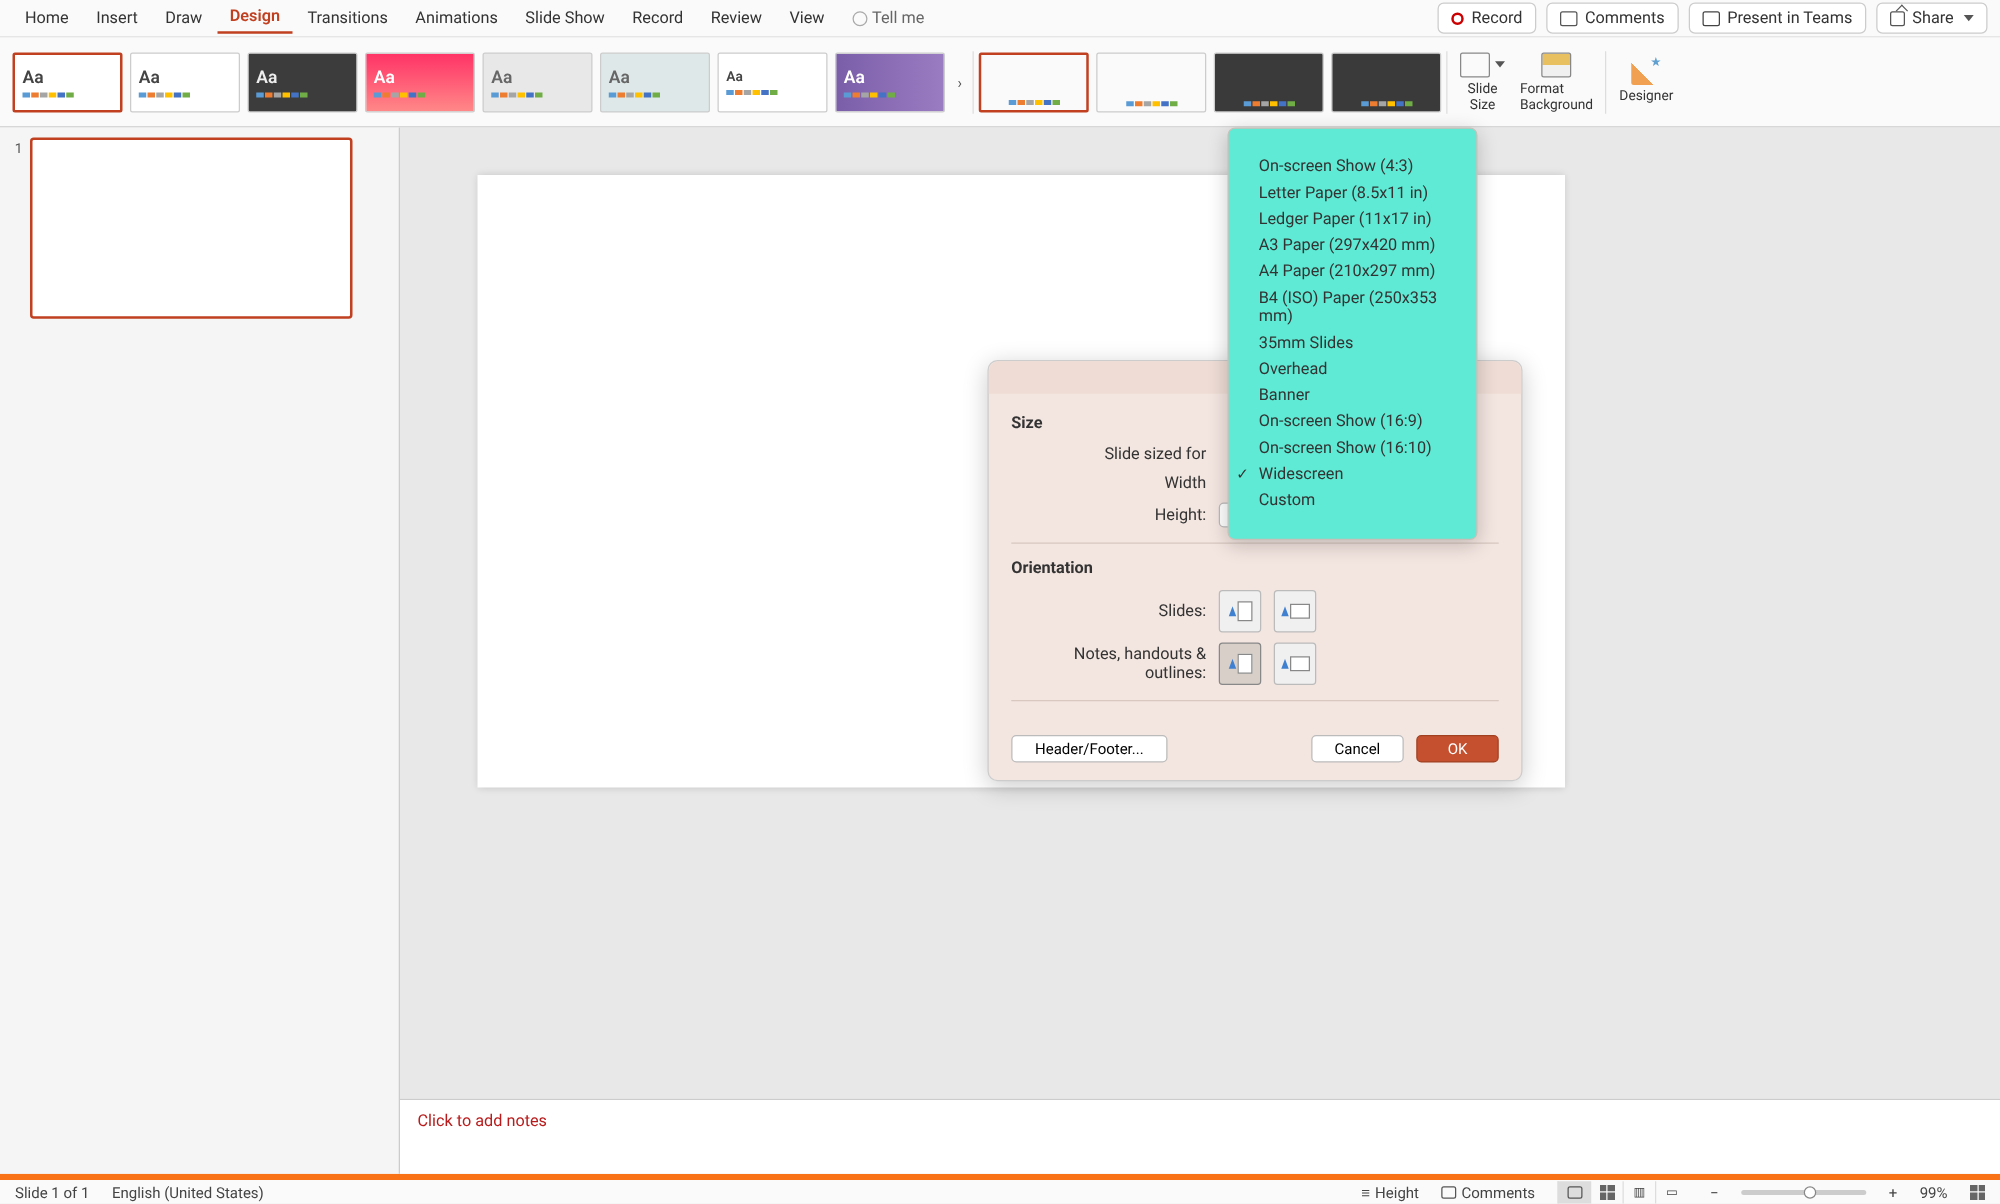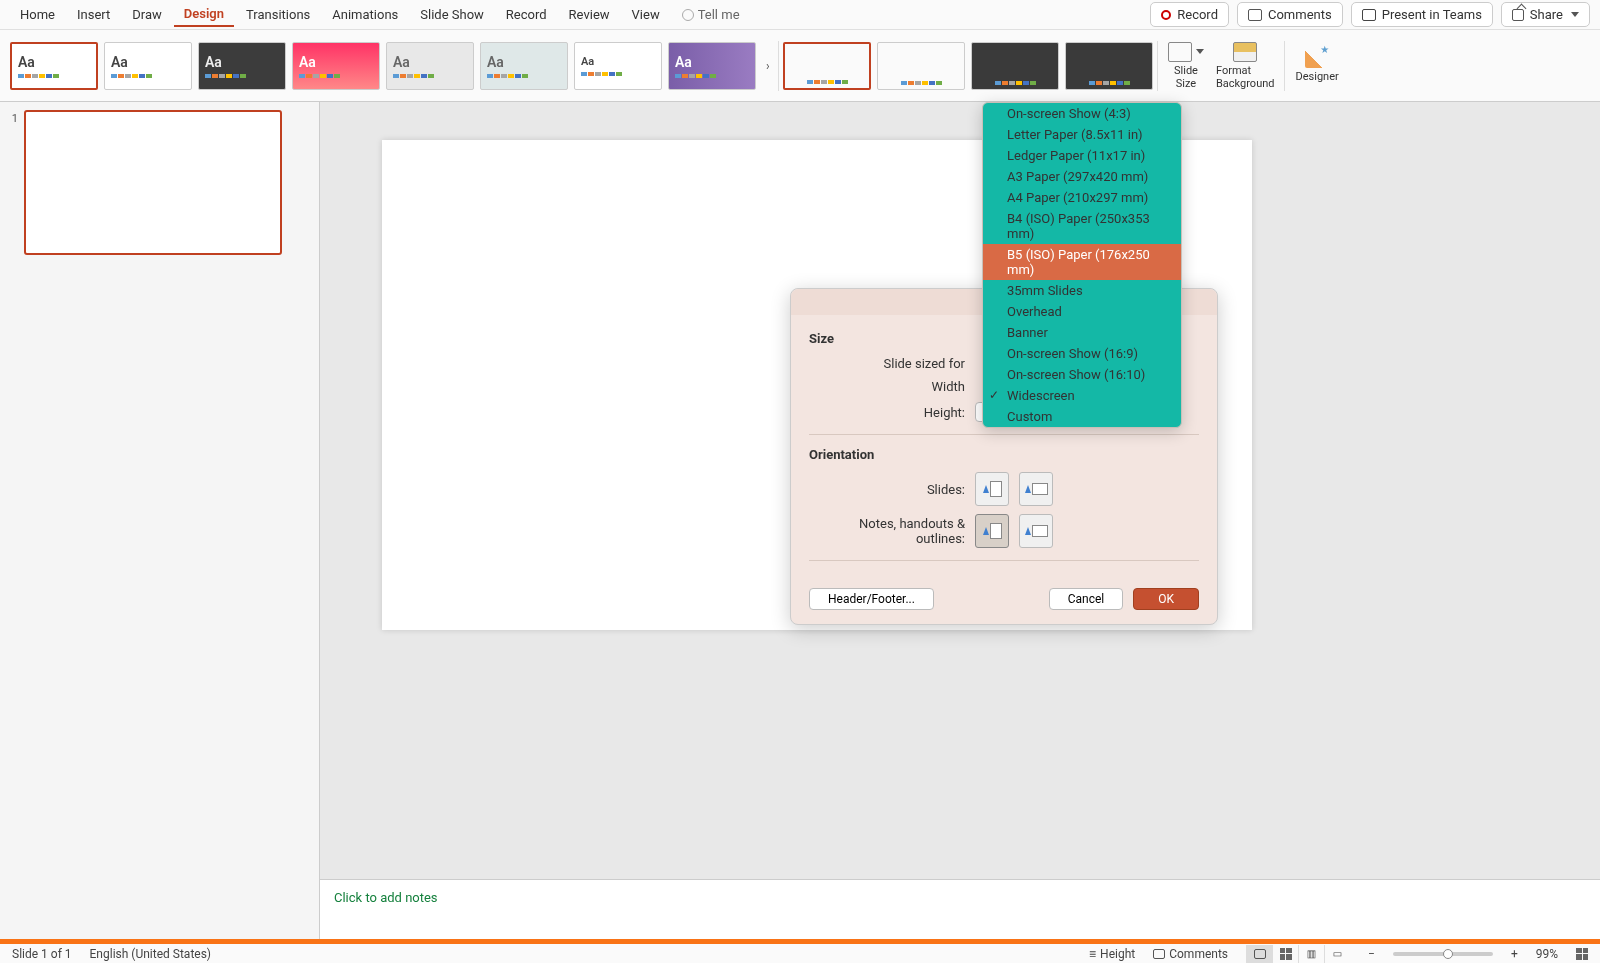--- a/index.html
+++ b/index.html
@@ -50,21 +50,21 @@
 
   
   .main { display: flex; height: calc(100% - 30px - 72px - 24px); }
   .thumb-panel { width: 320px; border-right: 1px solid #ccc; padding: 8px; background: #f5f5f5; }
   .slide-row { display: flex; gap: 6px; }
   .slide-num { font-size: 11px; color: #555; padding-top: 2px; width: 10px; text-align: right; }
   .slide-thumb { width: 258px; height: 145px; background: #fff; border: 2px solid #c04020; border-radius: 3px; }
   .editor { flex: 1; display: flex; flex-direction: column; background: #e8e8e8; }
   .canvas-area { flex: 1; display: flex; align-items: center; justify-content: center; position: relative; }
   .slide-canvas { position: absolute; top: 38px; left: 62px; width: 870px; height: 490px; background: #fff; box-shadow: 0 0 6px rgba(0,0,0,0.15); }
-  .notes-area { height: 60px; border-top: 1px solid #ccc; background: #fff; padding: 10px 14px; font-size: 13px; color: #15803d; }
+  .notes-area { height: 60px; border-top: 1px solid #ccc; background: #fff; padding: 10px 14px; font-size: 13px; color: #b91c1c; }
 
   
   .dialog { position: absolute; top: 186px; left: 470px; width: 428px; background: #f3e5e0; border: 1px solid #ccc; border-radius: 8px; box-shadow: 0 4px 20px rgba(0,0,0,0.2); padding: 0; }
   .dialog-header { height: 26px; background: #eedcd5; border-radius: 8px 8px 0 0; }
   .dialog-body { padding: 16px 18px 14px 18px; }
   .section-title { font-weight: 700; font-size: 13px; margin-bottom: 10px; }
   .form-row { display: flex; align-items: center; margin-bottom: 8px; }
   .form-row label { width: 166px; text-align: right; padding-right: 10px; font-size: 13px; }
   .spin-box { display: flex; align-items: center; background: #fff; border: 1px solid #bbb; border-radius: 4px; padding: 2px 6px; font-size: 12px; width: 80px; justify-content: space-between; }
   .spin-arrows { display: flex; flex-direction: column; gap: 1px; }
@@ -76,21 +76,21 @@
   .orient-btn.sel { background: #d8d0c8; border-color: #888; }
   .orient-btn .page { width: 12px; height: 16px; background: #fff; border: 1px solid #888; position: relative; }
   .orient-btn .arrow-up { width: 0; height: 0; border-left: 3px solid transparent; border-right: 3px solid transparent; border-bottom: 8px solid #4080d0; margin-right: 1px; }
   .orient-btn.landscape .page { width: 16px; height: 12px; }
   .dialog-footer { display: flex; gap: 10px; align-items: center; margin-top: 27px; }
   .dialog-footer .spacer { flex: 1; }
   .btn { padding: 3px 18px; font-size: 12px; border: 1px solid #bbb; border-radius: 4px; background: #fff; cursor: pointer; }
   .btn.primary { background: #c55030; color: #fff; border-color: #a04020; padding: 3px 24px; }
 
   
-  .dropdown { position: absolute; top: 0; left: 662px; width: 200px; background: #14b8a6; border: 1px solid #c8c0b8; border-radius: 6px; padding: 0 0; box-shadow: 0 4px 16px rgba(0,0,0,0.2); z-index: 10; }
+  .dropdown { position: absolute; top: 0; left: 662px; width: 200px; background: #5eead4; border: 1px solid #c8c0b8; border-radius: 6px; padding: 20px 0; box-shadow: 0 4px 16px rgba(0,0,0,0.2); z-index: 10; }
   .dd-item { padding: 3px 14px 3px 24px; font-size: 13px; cursor: pointer; position: relative; }
   .dd-item.highlight { background: #d96a45; color: #fff; }
   .dd-item .check { position: absolute; left: 6px; top: 3px; font-size: 12px; }
 
   
   .status-bar { height: 24px; background: #fafafa; border-top: 5px solid #f97316; display: flex; align-items: center; padding: 0 12px; font-size: 12px; gap: 18px; color: #444; }
   .status-spacer { flex: 1; }
   .status-item { display: flex; align-items: center; gap: 4px; cursor: pointer; }
   .view-btns { display: flex; }
   .view-btn { width: 26px; height: 18px; display: flex; align-items: center; justify-content: center; border-left: 1px solid #ddd; }
@@ -367,21 +367,20 @@
         </div>
       </div>
 
       <div class="dropdown" id="dropdown">
           <div class="dd-item"><span>On-screen Show (4:3)</span></div>
           <div class="dd-item"><span>Letter Paper (8.5x11 in)</span></div>
           <div class="dd-item"><span>Ledger Paper (11x17 in)</span></div>
           <div class="dd-item"><span>A3 Paper (297x420 mm)</span></div>
           <div class="dd-item"><span>A4 Paper (210x297 mm)</span></div>
           <div class="dd-item"><span>B4 (ISO) Paper (250x353 mm)</span></div>
-          <div class="dd-item highlight"><span>B5 (ISO) Paper (176x250 mm)</span></div>
           <div class="dd-item"><span>35mm Slides</span></div>
           <div class="dd-item"><span>Overhead</span></div>
           <div class="dd-item"><span>Banner</span></div>
           <div class="dd-item"><span>On-screen Show (16:9)</span></div>
           <div class="dd-item"><span>On-screen Show (16:10)</span></div>
           <div class="dd-item"><span class="check">✓</span><span>Widescreen</span></div>
           <div class="dd-item"><span>Custom</span></div>
         </div>
 
     </div>

